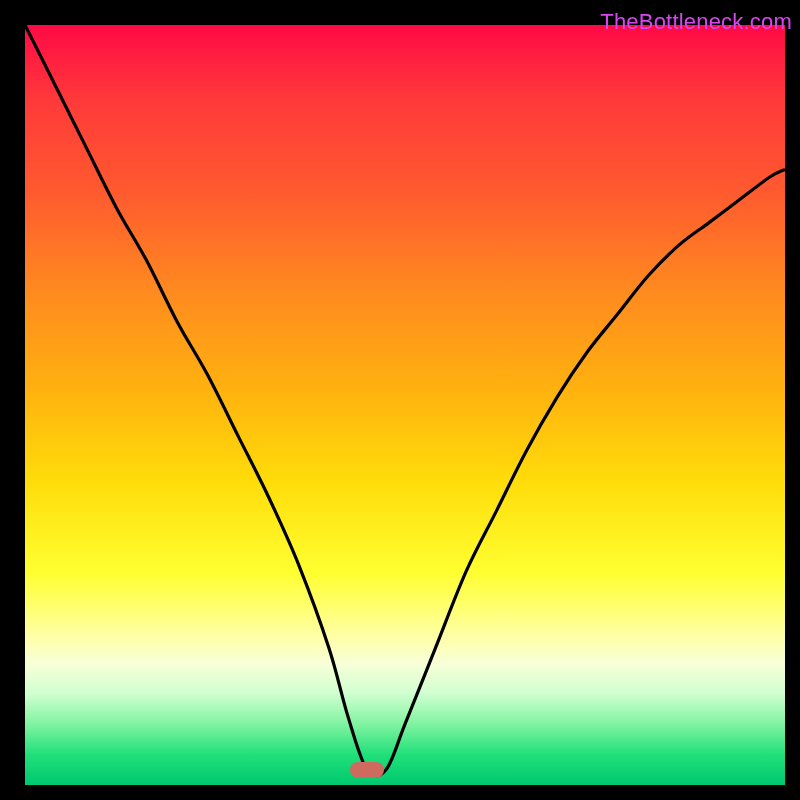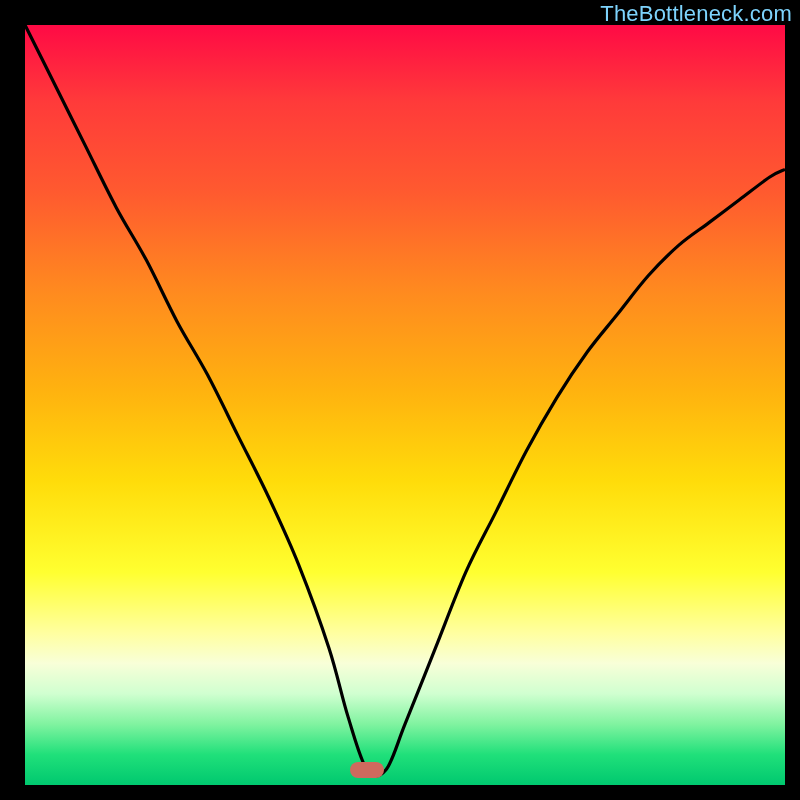--- a/index.html
+++ b/index.html
@@ -33,23 +33,23 @@
       #ffff30 72%,
       #ffffa0 80%,
       #f8ffd8 84%,
       #d0ffd0 88%,
       #80f3a0 92%,
       #20e07a 96%,
       #00c86f 100%);
   }
   .watermark {
     position: absolute;
-    top: 1px;
+    top: 9px;
     right: 8px;
-    color: #7dd3fc;
+    color: #d946ef;
     font-size: 22px;
     font-weight: 500;
     letter-spacing: 0.2px;
     user-select: none;
   }
   svg.curve {
     position: absolute;
     left: 0;
     top: 0;
     width: 760px;

